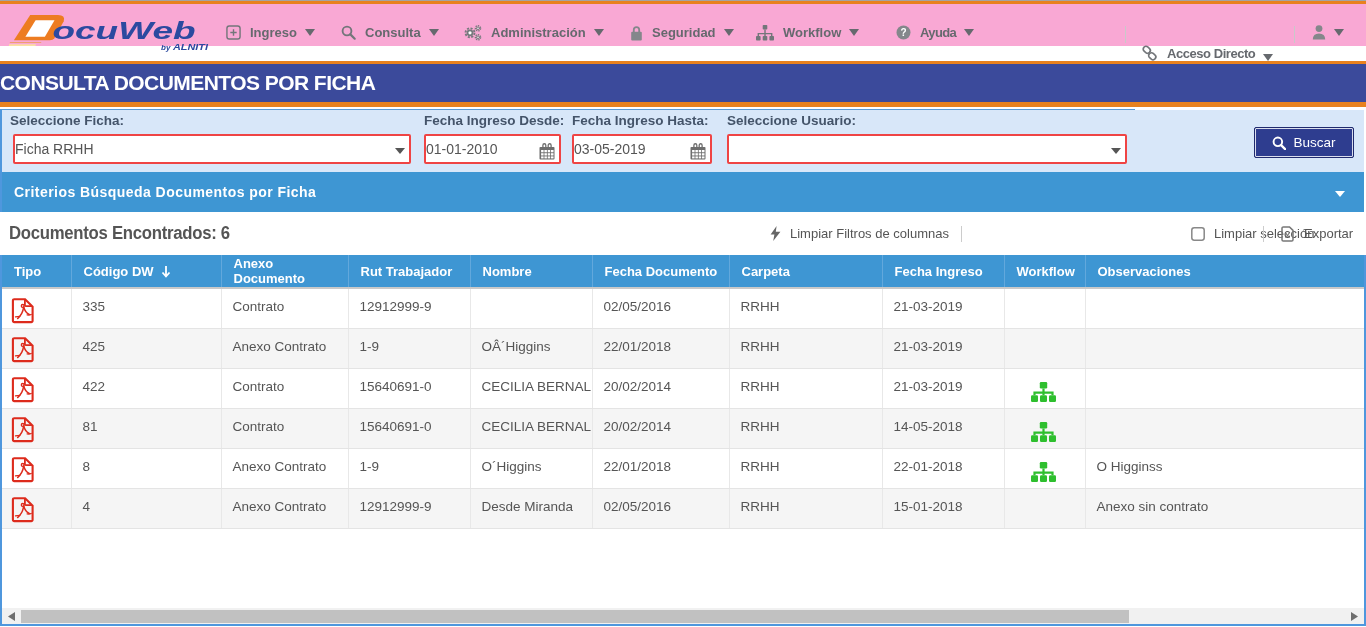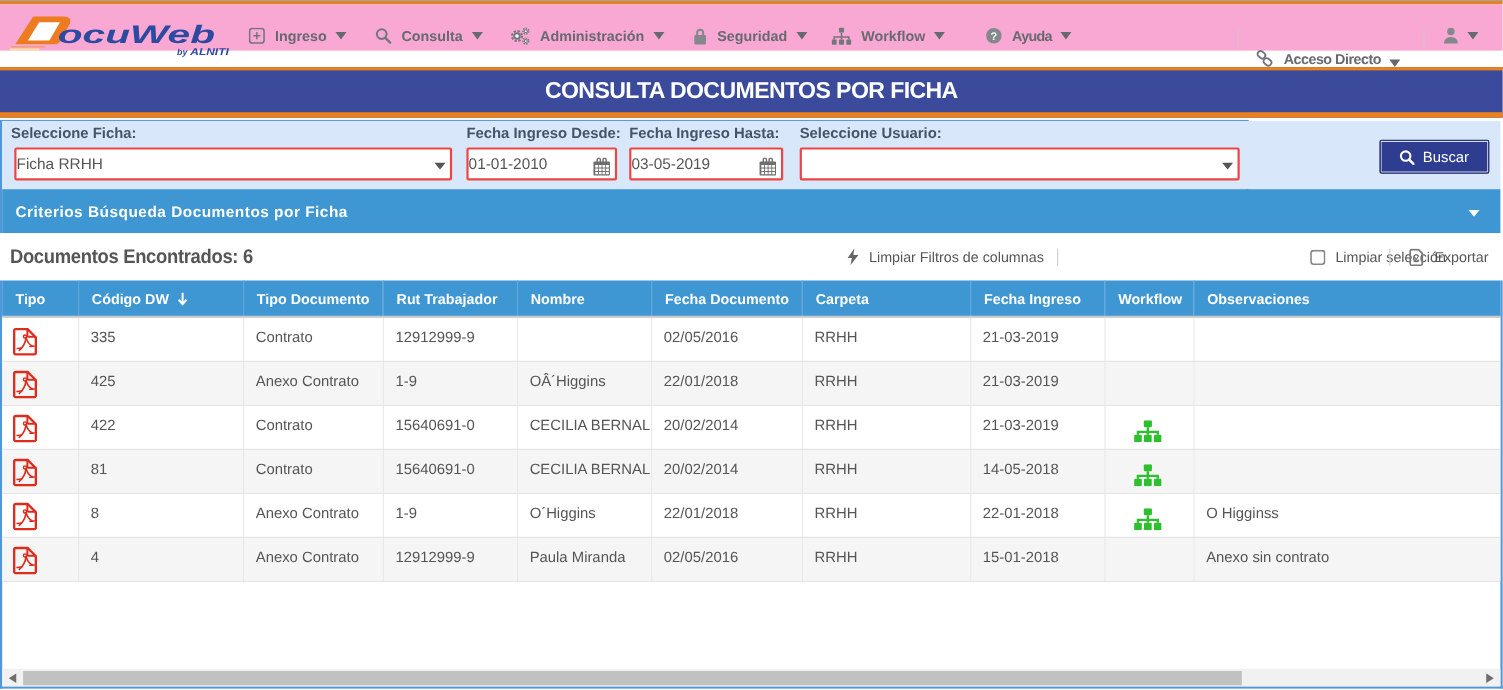--- a/index.html
+++ b/index.html
@@ -17,21 +17,21 @@
   color:#66696e; font-size:13px; font-weight:700; letter-spacing:0; white-space:nowrap; }
 .navitem svg { display:block; }
 .nlabel { margin:0 0 0 9px; }
 .caret { width:0; height:0; border-left:5.5px solid transparent; border-right:5.5px solid transparent;
   border-top:7px solid #66696e; margin-left:8px; }
 .navsep { position:absolute; top:22px; width:1px; height:17px; background:#c9c9c9; }
 
 
 #titlebar { position:absolute; left:0; top:61px; width:1366px; height:46px;
   background:#3b4a9b; border-top:3px solid #e8811e; border-bottom:5px solid #e8811e;
-  color:#fff; font-size:21px; font-weight:700; text-align:center; line-height:37.5px;
+  color:#fff; font-size:21px; font-weight:700; text-align:left; line-height:37.5px;
   letter-spacing:-0.55px; }
 
 
 #boxA { position:absolute; left:0; top:109px; width:1135px; height:103px;
   border:2px solid #4f97dd; border-top:1px solid #5b9bd5; border-bottom:none; }
 #boxB { position:absolute; left:0; top:255px; width:1366px; height:371px;
   border:2px solid #4f97dd; border-top:none; background:#fff; }
 
 
 #filters { position:absolute; left:0; top:0; width:1362px; height:62px; background:#d8e7f9; }
@@ -292,21 +292,21 @@
         <col style="width:122px">
         <col style="width:81px">
         <col style="width:279px">
     </colgroup>
     <tbody>
         <tr>
       <th>Tipo</th>
       <th>Código DW&nbsp; <svg width="10" height="12" viewBox="0 0 10 12" style="vertical-align:-2px">
               <path d="M5 0v9M1.5 6.5L5 10.5l3.5-4" fill="none" stroke="#fff" stroke-width="1.8"></path>
             </svg></th>
-      <th>Tipo Documento</th>
+      <th>Anexo Documento</th>
       <th>Rut Trabajador</th>
       <th>Nombre</th>
       <th>Fecha Documento</th>
       <th>Carpeta</th>
       <th>Fecha Ingreso</th>
       <th>Workflow</th>
       <th>Observaciones</th>
     </tr>
     <tr class="odd">
           <td class="pdfcell">
@@ -468,21 +468,21 @@
                 <path d="M12.6 10.2 C12.2 13.8 10 18.6 6.6 21.6" stroke-width="1.45"></path>
                 <path d="M12.8 10.2 C13.7 13.6 15.7 16.4 18.3 17.5" stroke-width="1.45"></path>
                 <path d="M4.5 19.9 C5.8 19.6 7.4 19.4 8.7 19.4" stroke-width="1.3"></path>
                 <path d="M16.1 17.9 C17.6 18.1 19.3 17.9 20.2 17.5" stroke-width="1.3"></path>
               </g>
             </svg>
           </td>
           <td>4</td>
           <td>Anexo Contrato</td>
           <td>12912999-9</td>
-          <td>Paula Miranda</td>
+          <td>Desde Miranda</td>
           <td>02/05/2016</td>
           <td>RRHH</td>
           <td>15-01-2018</td>
           <td class="wfcell"></td>
           <td>Anexo sin contrato</td>
         </tr>
   </tbody>
     </table>
 
   <div id="sbar">

